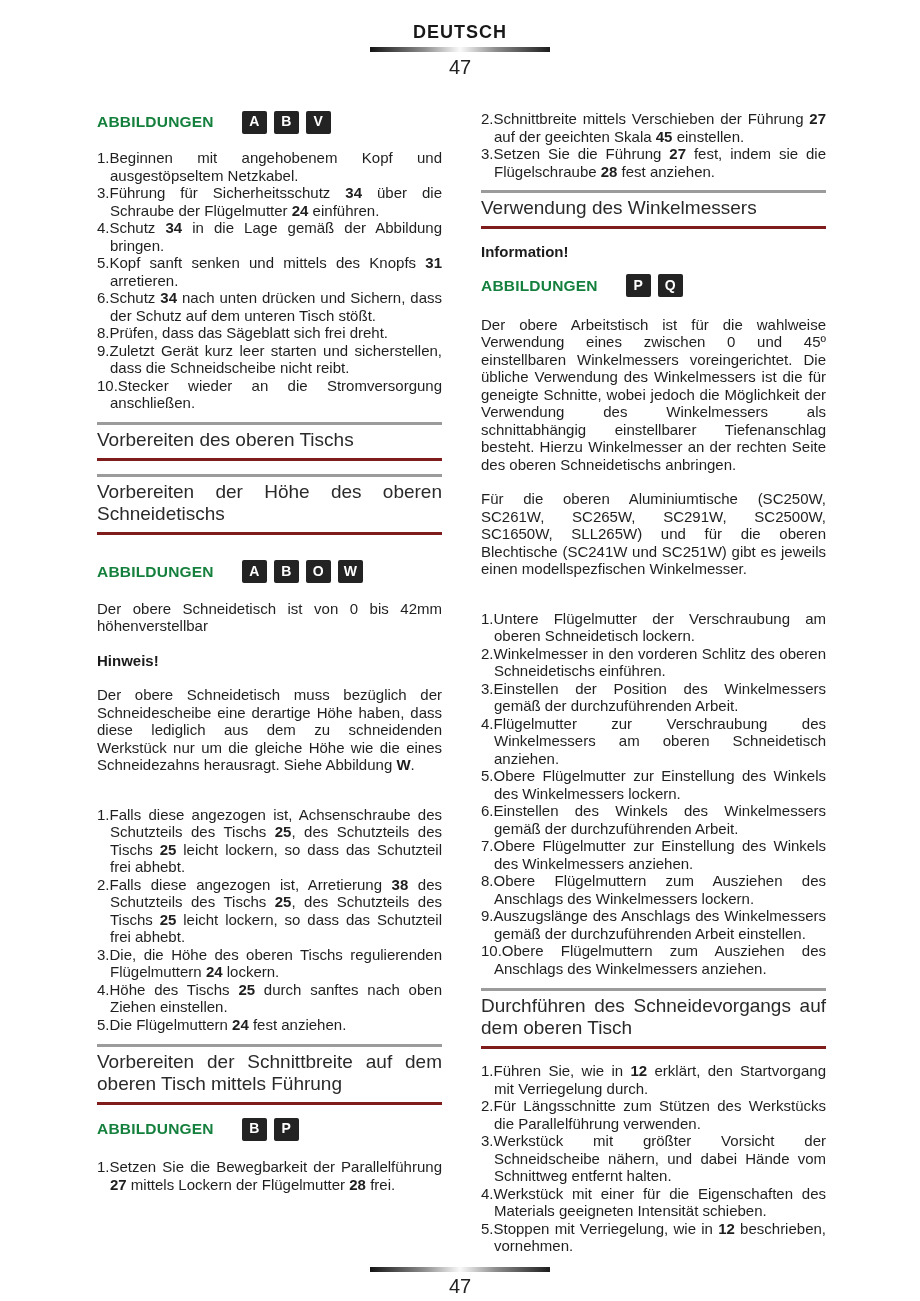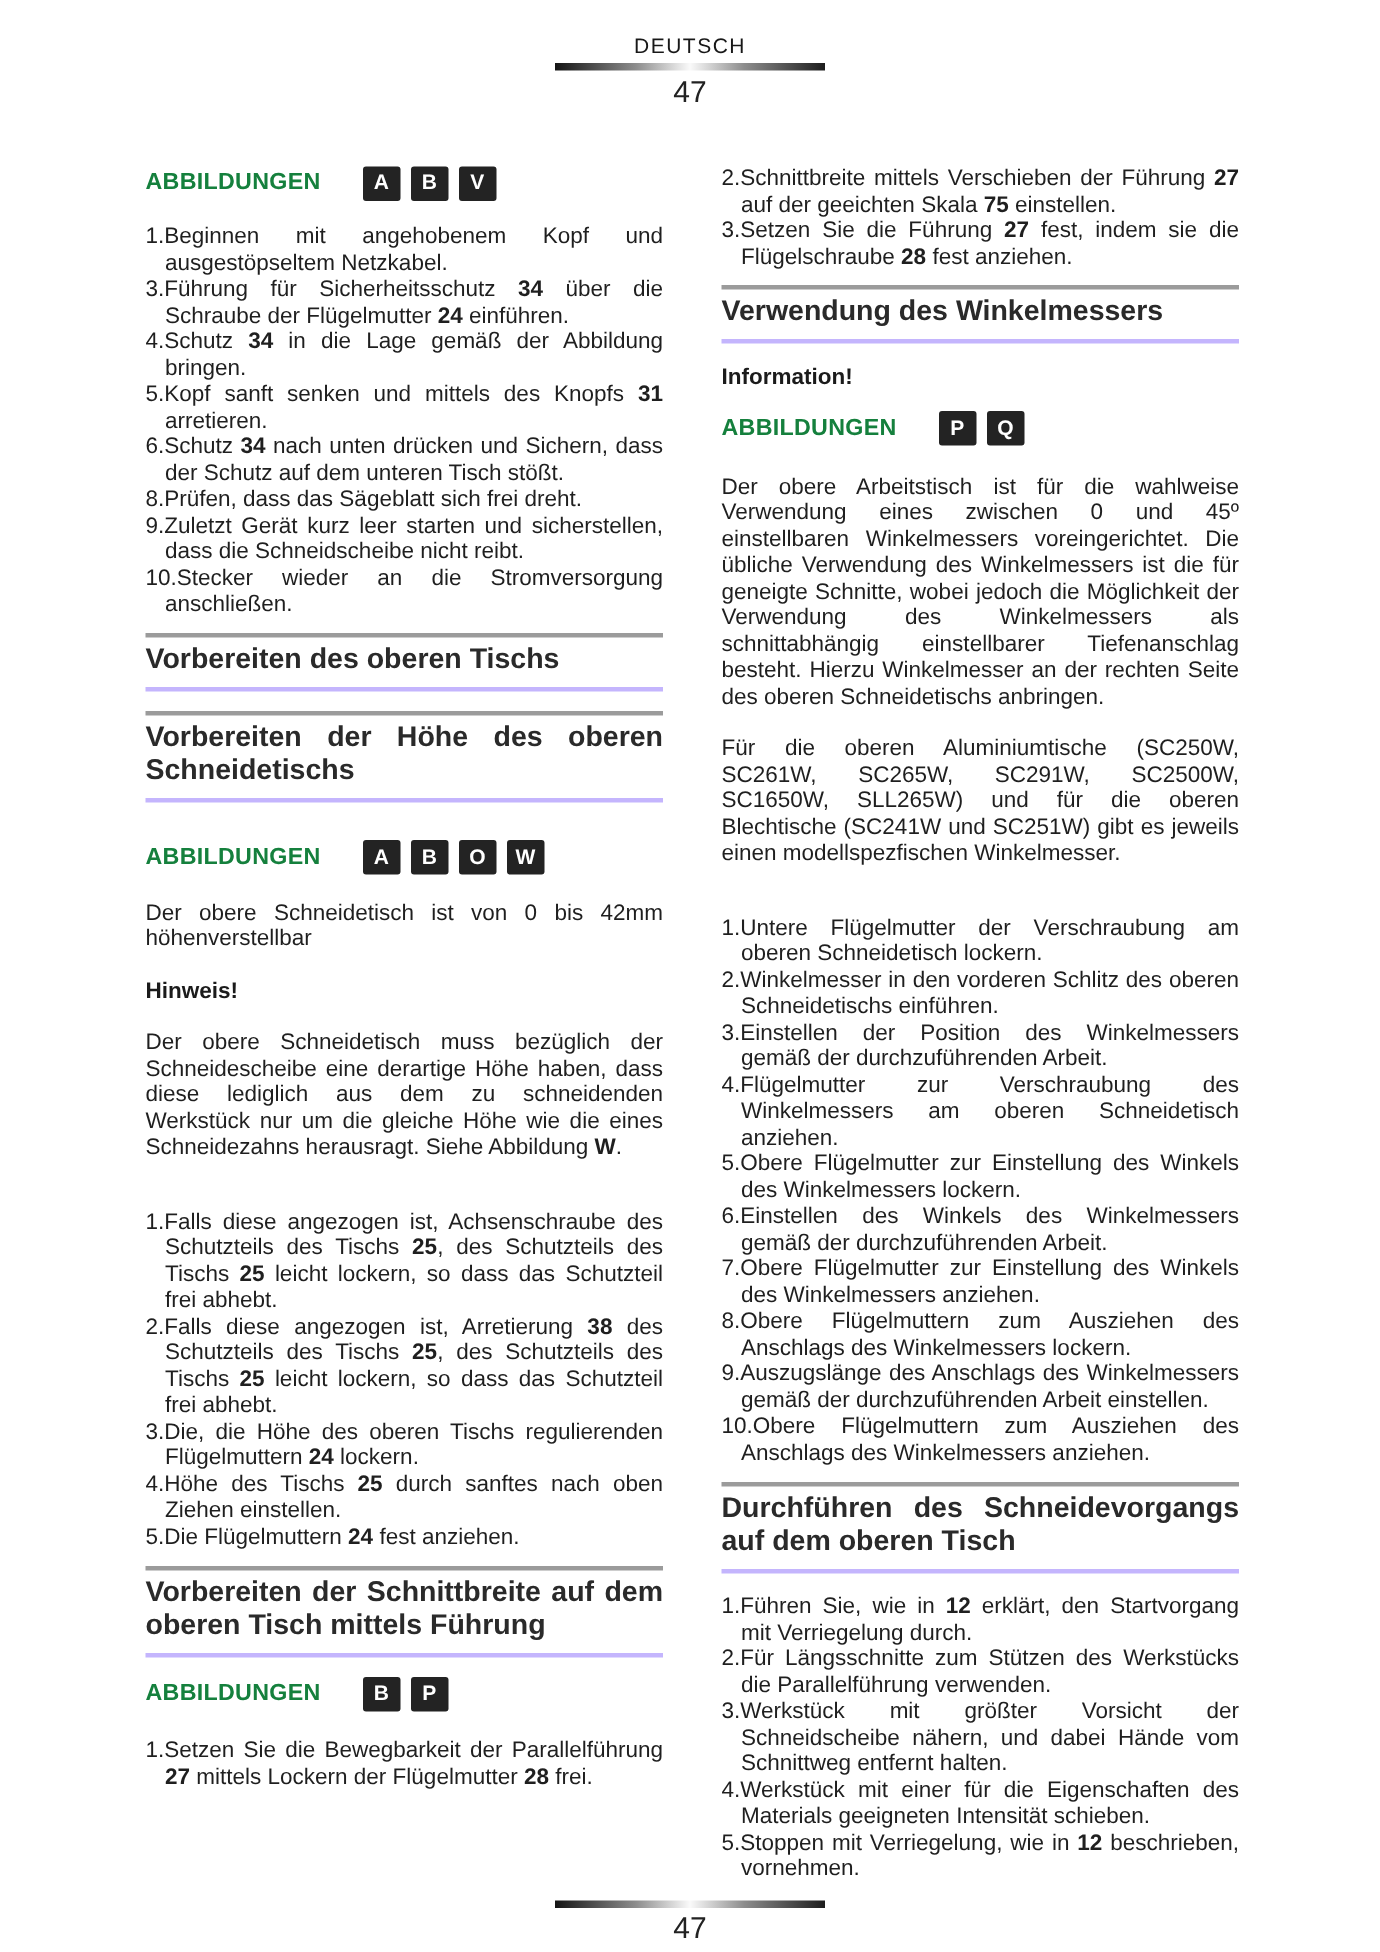--- a/index.html
+++ b/index.html
@@ -7,21 +7,21 @@
     width: 920px; height: 1301px;
     background: #ffffff;
     font-family: "Liberation Sans", sans-serif;
     color: #1f1f1f;
     position: relative;
     overflow: hidden;
   }
 
   
   .page-header { position: absolute; top: 22px; left: 0; width: 100%; text-align: center; }
-  .lang { font-size: 14px; font-weight: 400; letter-spacing: 1px; color: #181818; }
+  .lang { font-size: 18px; font-weight: 700; letter-spacing: 1px; color: #181818; }
   .grad-bar {
     width: 180px; height: 5px; margin: 4px auto 4px;
     background: linear-gradient(90deg, #141414 0%, #8d8d8d 30%, #fafafa 50%, #8d8d8d 70%, #1d1d1d 100%);
   }
   .pnum { font-size: 20px; color: #222; }
   .page-footer { position: absolute; top: 1263px; left: 0; width: 100%; text-align: center; }
   .page-footer .grad-bar { margin-bottom: 3px; }
 
   
   .col {
@@ -37,22 +37,22 @@
   .fig-boxes { display: flex; gap: 7px; margin-left: 28px; }
   .fig-box {
     width: 25px; height: 23px; background: #232323; color: #ffffff;
     font-weight: 700; font-size: 14px; border-radius: 2px;
     display: flex; align-items: center; justify-content: center;
     text-indent: 0;
   }
 
   
   .section-h {
-    margin: 0; font-weight: 700; font-size: 19px; line-height: 22px; color: #2a2a2a;
-    border-top: 3px solid #9b9b9b; border-bottom: 3px solid #c4b5fd;
+    margin: 0; font-weight: 400; font-size: 19px; line-height: 22px; color: #2a2a2a;
+    border-top: 3px solid #9b9b9b; border-bottom: 3px solid #7f1d1d;
     padding: 4px 0 7px; text-align: justify;
   }
 
   
   .li { padding-left: 13px; text-indent: -13px; }
   p { margin: 0; text-align: justify; }
   .bold-label { font-weight: 700; color: #1b1b1b; } .mb9 { margin-bottom: 25px; } .mb10 { margin-bottom: 10px; }
   .mb11 { margin-bottom: 11px; margin-top: 32px; } .mb12 { margin-bottom: 12px; } .mb13 { margin-bottom: 13px; }
   .mb14 { margin-bottom: 14px; } .mb15 { margin-bottom: 15px; } .mb16 { margin-bottom: 16px; }
   .mb17 { margin-bottom: 17px; } .mb18 { margin-bottom: 18px; }
@@ -128,21 +128,21 @@
 
     <div class="list">
       <div class="li">1.Setzen Sie die Bewegbarkeit der Parallelführung <b>27</b> mittels Lockern der Flügelmutter <b>28</b> frei.</div>
     </div>
 
   </section>
 
   <section class="col col-right">
 
     <div class="list mb10">
-      <div class="li">2.Schnittbreite mittels Verschieben der Führung <b>27</b> auf der geeichten Skala <b>75</b> einstellen.</div>
+      <div class="li">2.Schnittbreite mittels Verschieben der Führung <b>27</b> auf der geeichten Skala <b>45</b> einstellen.</div>
       <div class="li">3.Setzen Sie die Führung <b>27</b> fest, indem sie die Flügelschraube <b>28</b> fest anziehen.</div>
     </div>
 
     <h2 class="section-h mb14">Verwendung des Winkelmessers</h2>
 
     <div class="bold-label mb13">Information!</div>
 
     <div class="fig-row mb18">
       <span class="fig-label">ABBILDUNGEN</span>
       <span class="fig-boxes">

